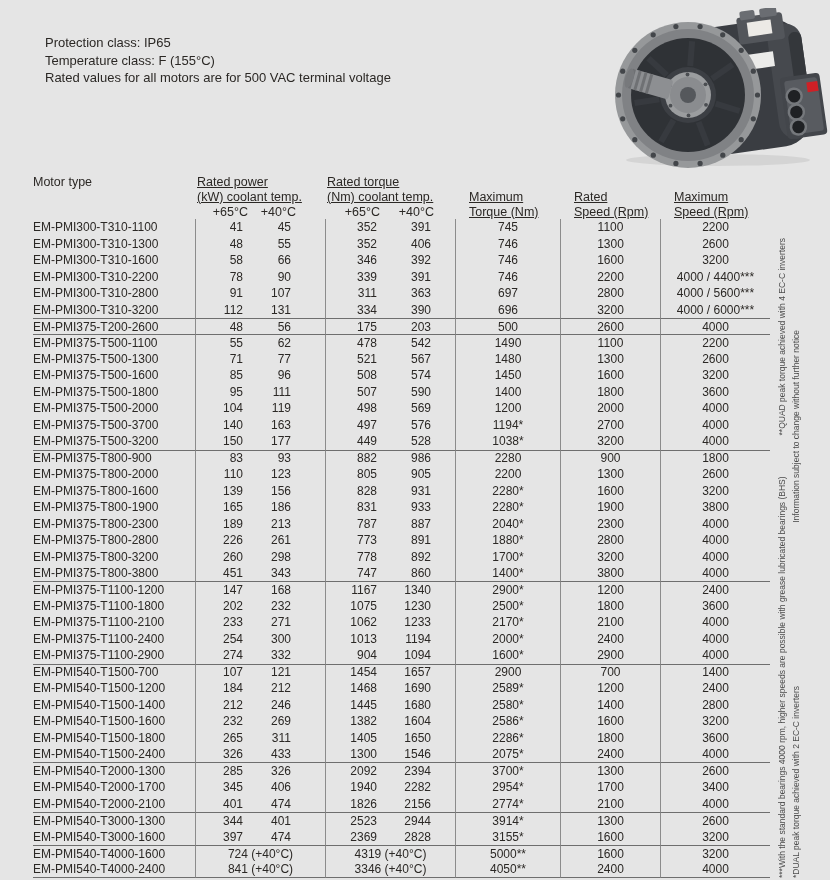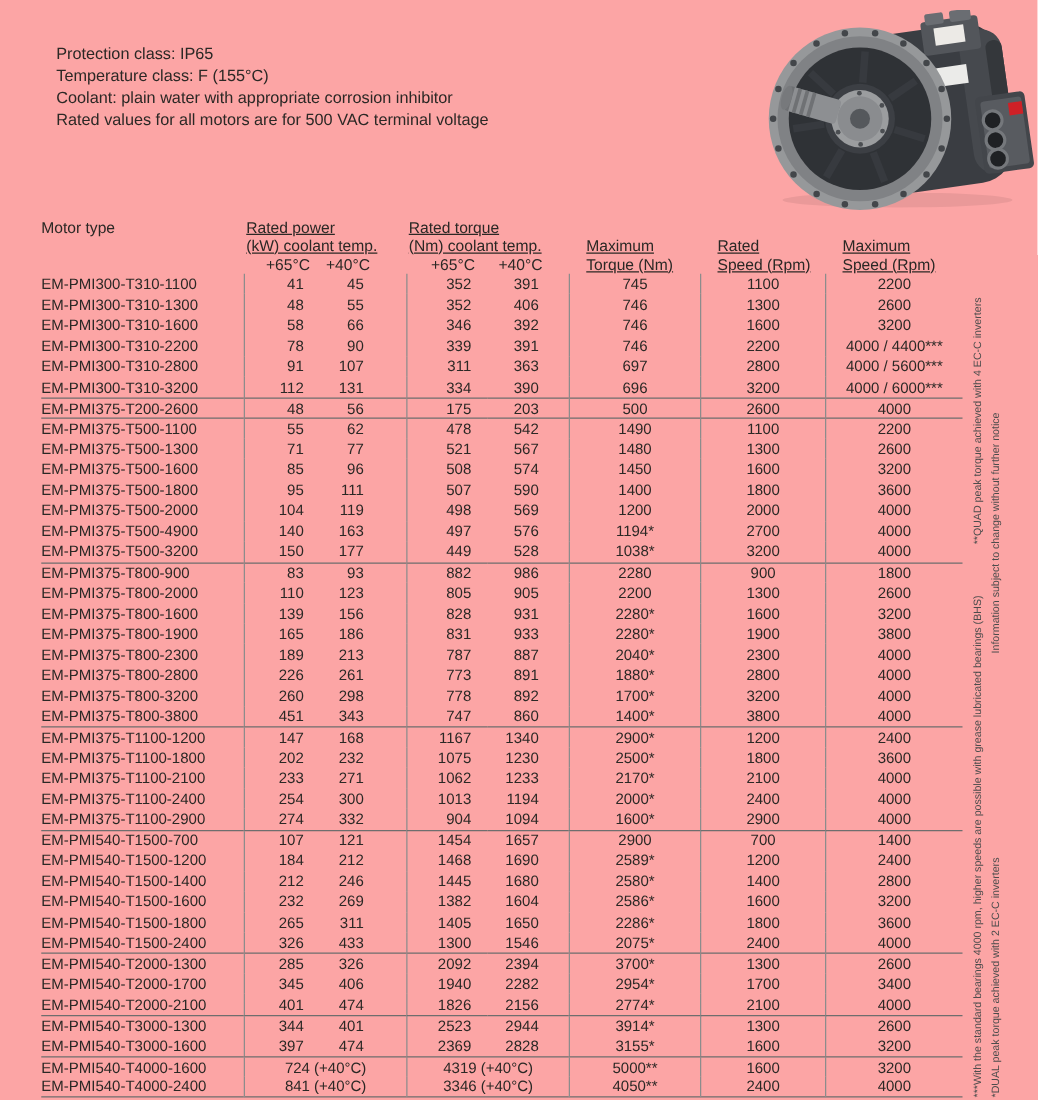--- a/index.html
+++ b/index.html
@@ -1,16 +1,16 @@
 <!DOCTYPE html>
 <html><head>
 <meta charset="utf-8">
 <style>
   html,body{margin:0;padding:0;background:#ffffff;}
-  .page{position:relative;width:830px;height:880px;background:#fca5a5;overflow:hidden;
+  .page{position:relative;width:830px;height:880px;background:#e5e5e5;overflow:hidden;
         font-family:"Liberation Sans",sans-serif;color:#2b2825;}
   .info{position:absolute;left:45px;top:34px;font-size:13px;line-height:17.5px;}
   .motor-photo{position:absolute;left:598px;top:8px;width:230px;height:162px;}
 
   .tbl-head,.tbl-body{position:absolute;left:33px;
         display:grid;grid-template-columns:162px 65px 65px 65px 65px 105px 100px 110px;}
   .tbl-head{top:174px;grid-auto-rows:15px;font-size:12.5px;}
   .tbl-body{top:219px;grid-auto-rows:16.48px;font-size:12px;}
   .cell,.hc{display:flex;align-items:center;white-space:nowrap;box-sizing:border-box;}
   .c-r{justify-content:flex-end;}
@@ -29,21 +29,20 @@
   #vnoteB{left:790px;top:878px;width:548px;}
 </style>
 </head>
 <body>
 
 <div class="page">
 
   <div class="info">
     <div>Protection class: IP65</div>
     <div>Temperature class: F (155°C)</div>
-    <div>Coolant: plain water with appropriate corrosion inhibitor</div>
     <div>Rated values for all motors are for 500 VAC terminal voltage</div>
   </div>
 
   <svg class="motor-photo" viewBox="0 0 230 160">
     <ellipse cx="120" cy="151" rx="92" ry="6" fill="#000000" opacity="0.07"></ellipse>
 
     <g transform="rotate(-8 150 80)">
       <rect x="98" y="14" width="110" height="128" rx="28" fill="#3a3d42"></rect>
       <rect x="176" y="20" width="34" height="116" rx="17" fill="#46494e"></rect>
       <rect x="197" y="30" width="13" height="96" rx="6" fill="#34373b"></rect>
@@ -234,21 +233,21 @@
       <div class="cell c-c bl">1800</div>
       <div class="cell c-c bl">3600</div>
       <div class="cell c-type">EM-PMI375-T500-2000</div>
       <div class="cell c-r pr17 bl">104</div>
       <div class="cell c-r pr34">119</div>
       <div class="cell c-r pr13 bl">498</div>
       <div class="cell c-r pr24">569</div>
       <div class="cell c-c bl">1200</div>
       <div class="cell c-c bl">2000</div>
       <div class="cell c-c bl">4000</div>
-      <div class="cell c-type">EM-PMI375-T500-4900</div>
+      <div class="cell c-type">EM-PMI375-T500-3700</div>
       <div class="cell c-r pr17 bl">140</div>
       <div class="cell c-r pr34">163</div>
       <div class="cell c-r pr13 bl">497</div>
       <div class="cell c-r pr24">576</div>
       <div class="cell c-c bl">1194*</div>
       <div class="cell c-c bl">2700</div>
       <div class="cell c-c bl">4000</div>
       <div class="cell c-type">EM-PMI375-T500-3200</div>
       <div class="cell c-r pr17 bl">150</div>
       <div class="cell c-r pr34">177</div>

